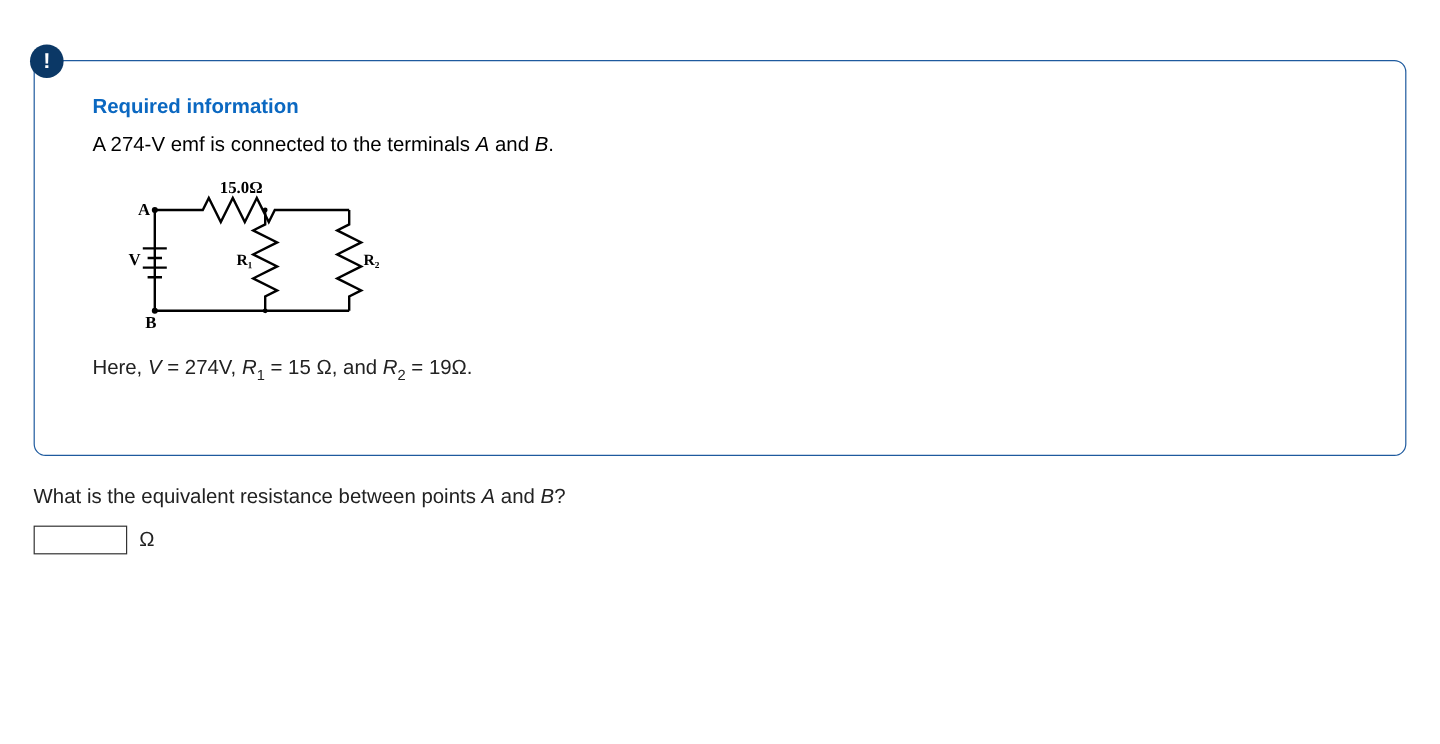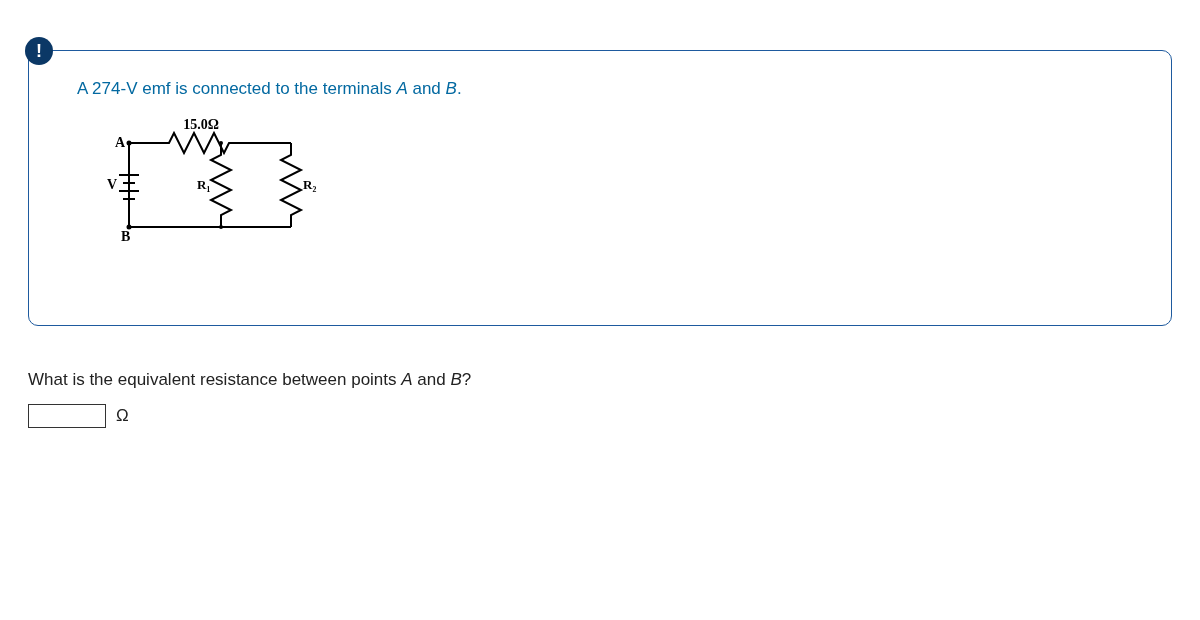--- a/index.html
+++ b/index.html
@@ -38,36 +38,36 @@
     text-align: center;
   }
   .req-title {
     color: #0b68c1;
     font-weight: 700;
     font-size: 17px;
     margin-bottom: 12px;
   }
   .req-body {
     font-size: 17px;
-    color: #0369a1;
+    color: #000000;
     margin-bottom: 18px;
   }
   .req-body .ital { font-style: italic; }
   .diagram-holder {
     margin: 10px 0 18px 14px;
     text-decoration: underline;
   }
   .given {
     font-size: 17px;
     color: #222;
   }
   .given .ital { font-style: italic; }
   .subnum { font-size: 0.72em; vertical-align: sub; }
   .question {
-    margin: 44px 0 14px 8px;
+    margin: 24px 0 14px 8px;
     font-size: 17px;
     color: #222;
   }
   .question .ital { font-style: italic; }
   .answer-row {
     margin-left: 8px;
     display: flex;
     align-items: center;
     gap: 10px;
   }
@@ -85,20 +85,21 @@
   }
   svg { display: block; }
 </style>
 </head>
 <body>
 
 <div class="wrapper">
   <div class="info-box">
     <div class="info-badge">!</div>
 
+    <div class="req-title">Required information</div>
 
     <div class="req-body">
       <span>A 274-V emf is connected to the terminals </span><span class="ital">A</span><span> and </span><span class="ital">B</span><span>.</span>
     </div>
 
     <div class="diagram-holder">
       <svg width="230" height="130" viewBox="0 0 230 130">
 
         <text x="110" y="12" font-family="serif" font-size="14" font-weight="bold" text-anchor="middle">15.0Ω</text>
 
@@ -130,20 +131,23 @@
 
         <text x="30" y="124" font-family="serif" font-size="14" font-weight="bold">B</text>
 
         <circle cx="38" cy="26" r="2.5" fill="#000"></circle>
         <circle cx="38" cy="110" r="2.5" fill="#000"></circle>
         <circle cx="130" cy="26" r="2" fill="#000"></circle>
         <circle cx="130" cy="110" r="2" fill="#000"></circle>
       </svg>
     </div>
 
+    <div class="given">
+      <span>Here, </span><span class="ital">V</span><span> = 274V, </span><span class="ital">R</span><span class="subnum">1</span><span> = 15 Ω, and </span><span class="ital">R</span><span class="subnum">2</span><span> = 19Ω.</span>
+    </div>
   </div>
 
   <div class="question">
     <span>What is the equivalent resistance between points </span><span class="ital">A</span><span> and </span><span class="ital">B</span><span>?</span>
   </div>
 
   <div class="answer-row">
     <input type="text" class="answer-input" value="" style="">
     <span class="unit">Ω</span>
   </div>

